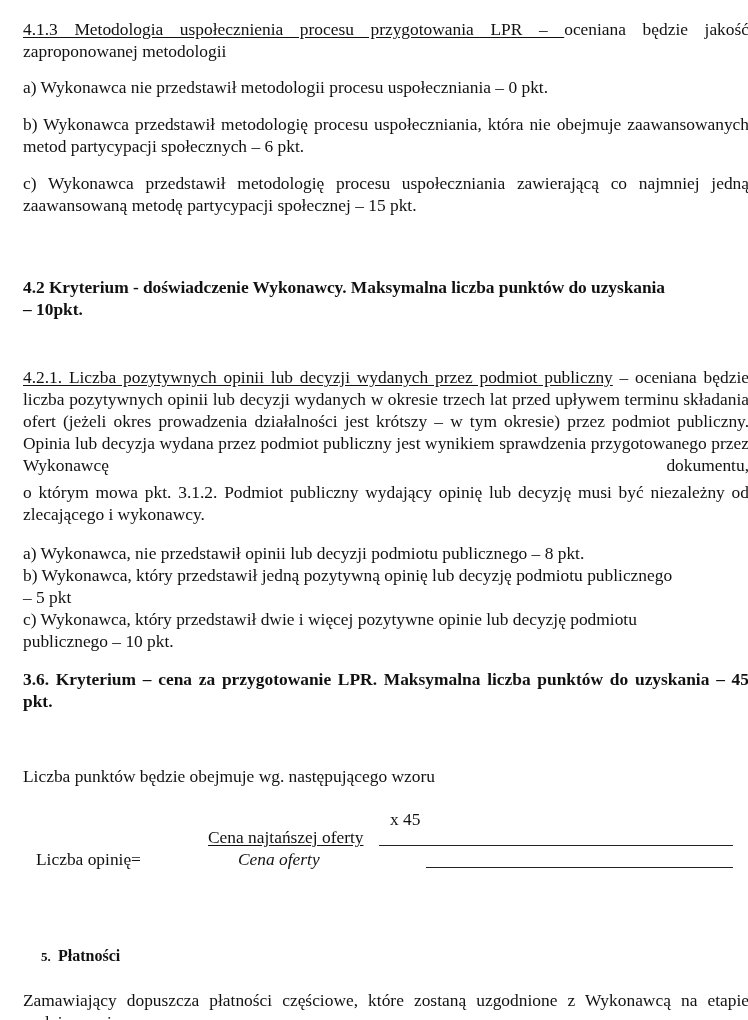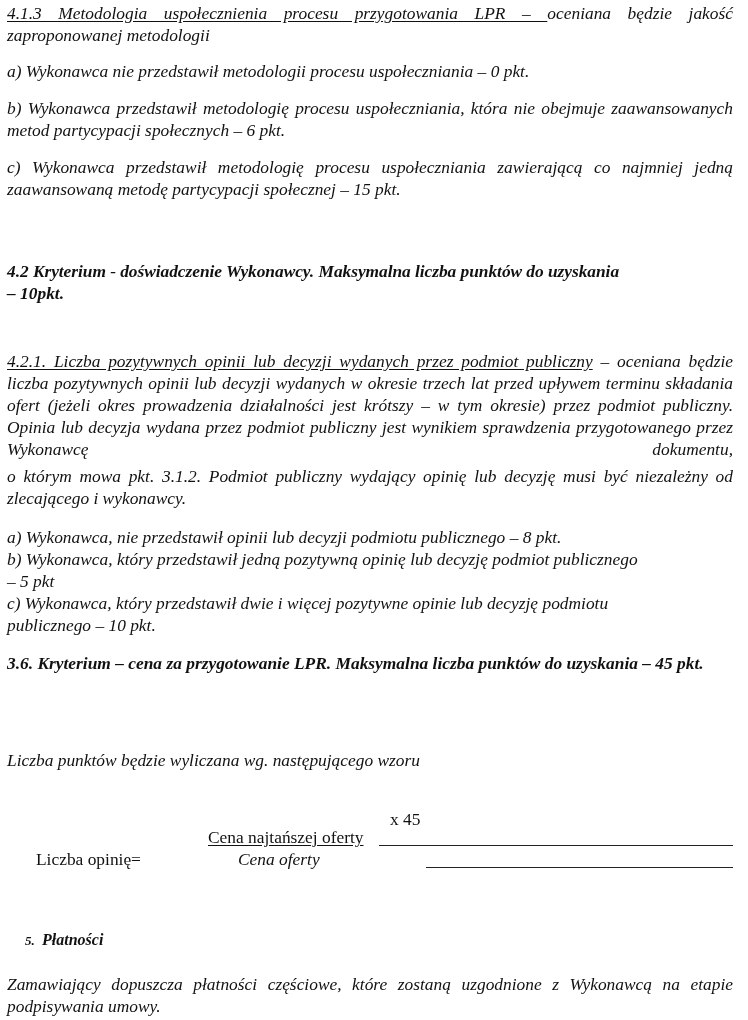--- a/index.html
+++ b/index.html
@@ -2,21 +2,21 @@
 <html><head>
 <meta charset="utf-8">
 <style>
   html, body { margin: 0; padding: 0; background: #ffffff; }
   body {
     width: 748px; height: 1020px; overflow: hidden; position: relative;
     font-family: "Liberation Serif", "DejaVu Serif", serif;
     color: #111111; font-size: 17.4px; line-height: 22px;
   }
   .page { position: absolute; left: 7px; top: 0; width: 726px; }
-  p { margin: 0; font-style: italic; }
+  p { margin: 16px; }
   .just { text-align: justify; text-align-last: auto; }
   .u { text-decoration: underline; text-underline-offset: 2px; }
   .b { font-weight: bold; }
   .abs { position: absolute; left: 0; width: 726px; }
   .justlast { text-align: justify; text-align-last: justify; }
   .formula-line { position: absolute; white-space: nowrap; }
   .uline { position: absolute; height: 0; border-top: 1.3px solid #222; }
 </style>
 </head>
 <body>
@@ -35,28 +35,28 @@
 
   <p class="abs b" style="top:260px; white-space:nowrap; letter-spacing:-0.05px;">4.2 Kryterium  -  doświadczenie Wykonawcy. Maksymalna liczba punktów do uzyskania</p>
   <p class="abs b" style="top:282px;">– 10pkt.</p>
 
   <p class="abs justlast" style="top:350px;">
     <span class="u">4.2.1. Liczba pozytywnych opinii lub decyzji wydanych przez podmiot publiczny</span><span> – oceniana będzie liczba pozytywnych opinii lub decyzji wydanych w okresie trzech lat przed upływem terminu składania ofert (jeżeli okres prowadzenia działalności jest krótszy – w tym okresie) przez podmiot publiczny. Opinia lub decyzja wydana przez podmiot publiczny jest wynikiem sprawdzenia przygotowanego przez Wykonawcę dokumentu,</span>
   </p>
   <p class="abs just" style="top:465px;">o którym mowa pkt. 3.1.2. Podmiot publiczny wydający opinię lub decyzję musi być niezależny od zlecającego i wykonawcy.</p>
 
   <p class="abs" style="top:526px;">a) Wykonawca, nie przedstawił opinii lub decyzji podmiotu publicznego – 8 pkt.</p>
-  <p class="abs" style="top:548px; white-space:nowrap;">b) Wykonawca, który przedstawił jedną pozytywną opinię lub decyzję podmiot publicznego</p>
+  <p class="abs" style="top:548px; white-space:nowrap;">b) Wykonawca, który przedstawił jedną pozytywną opinię lub decyzję podmiotu publicznego</p>
   <p class="abs" style="top:570px;">– 5 pkt</p>
   <p class="abs" style="top:592px; white-space:nowrap;">c) Wykonawca, który przedstawił dwie i więcej pozytywne opinie lub decyzję podmiotu</p>
   <p class="abs" style="top:614px;">publicznego – 10 pkt.</p>
 
   <p class="abs b just" style="top:652px;">3.6. Kryterium – cena za przygotowanie LPR. Maksymalna liczba punktów do uzyskania – 45 pkt.</p>
 
-  <p class="abs" style="top:749px;">Liczba punktów będzie wyliczana wg. następującego wzoru</p>
+  <p class="abs" style="top:749px;">Liczba punktów będzie obejmuje wg. następującego wzoru</p>
 
   <div>
     <span class="formula-line u" style="left:201px; top:826px;">Cena najtańszej oferty</span>
     <div class="uline" style="left:372px; top:845px; width:354px;"></div>
     <span class="formula-line" style="left:29px; top:848px;">Liczba opinię=</span>
     <span class="formula-line" style="left:231px; top:848px;font-style:italic;">Cena oferty</span>
     <span class="formula-line" style="left:383px; top:808px;">x 45</span>
     <div class="uline" style="left:419px; top:867px; width:307px;"></div>
   </div>
 

